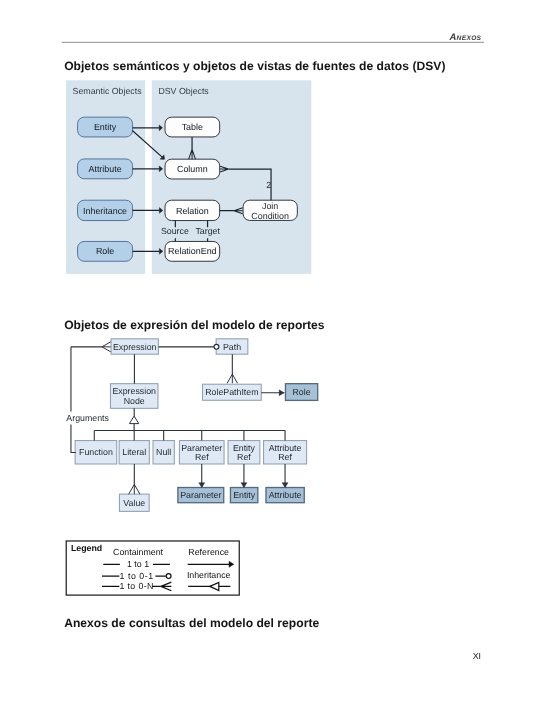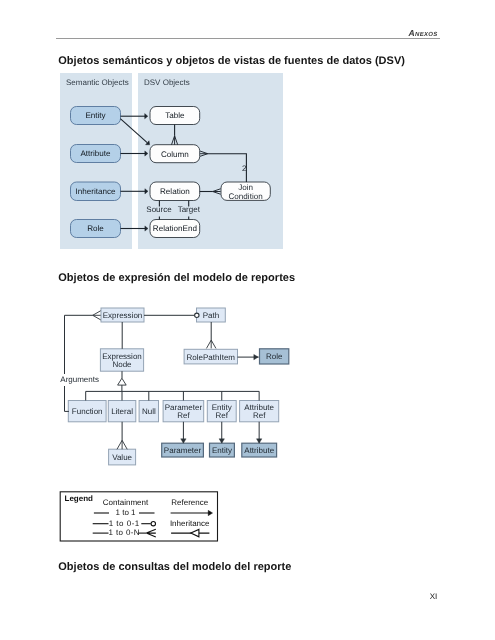--- a/index.html
+++ b/index.html
@@ -20,22 +20,22 @@
   *{-webkit-font-smoothing:antialiased;text-rendering:geometricPrecision;}
 </style>
 </head>
 <body>
 
 <div class="page">
   <div class="hdr">Anexos</div>
   <div class="rule"></div>
 
   <div class="caption" id="cap1" style="left:58.3px;top:57.4px;">Objetos semánticos y objetos de vistas de fuentes de datos (DSV)</div>
-  <div class="caption" id="cap2" style="left:58.3px;top:274px;">Objetos de expresión del modelo de reportes</div>
-  <div class="caption" id="cap3" style="left:58.3px;top:562.5px;">Objetos de consultas del modelo del reporte</div>
+  <div class="caption" id="cap2" style="left:58.3px;top:292px;">Objetos de expresión del modelo de reportes</div>
+  <div class="caption" id="cap3" style="left:58.3px;top:562.5px;">Anexos de consultas del modelo del reporte</div>
 
   <svg id="fig1" width="240" height="185" style="left:58px;top:70px;" viewBox="0 0 240 185">
       <rect x="2" y="3" width="72" height="176" fill="#d7e3ed"></rect>
       <text x="8" y="15" font-size="8" fill="#323c46">Semantic Objects</text>
       <rect x="80" y="3" width="145" height="176" fill="#d7e3ed"></rect>
       <text x="86" y="15" font-size="8" fill="#323c46">DSV Objects</text>
       <rect x="12.5" y="36.5" width="50" height="18" rx="6" ry="6" fill="#b4d0e8" stroke="#53749a" stroke-width="0.9"></rect>
       <text x="37.5" y="48.35" font-size="8.1" fill="#11181f" text-anchor="middle">Entity</text>
       <rect x="12.5" y="74.5" width="50" height="18" rx="6" ry="6" fill="#b4d0e8" stroke="#53749a" stroke-width="0.9"></rect>
       <text x="37.5" y="86.35" font-size="8.1" fill="#11181f" text-anchor="middle">Attribute</text>

